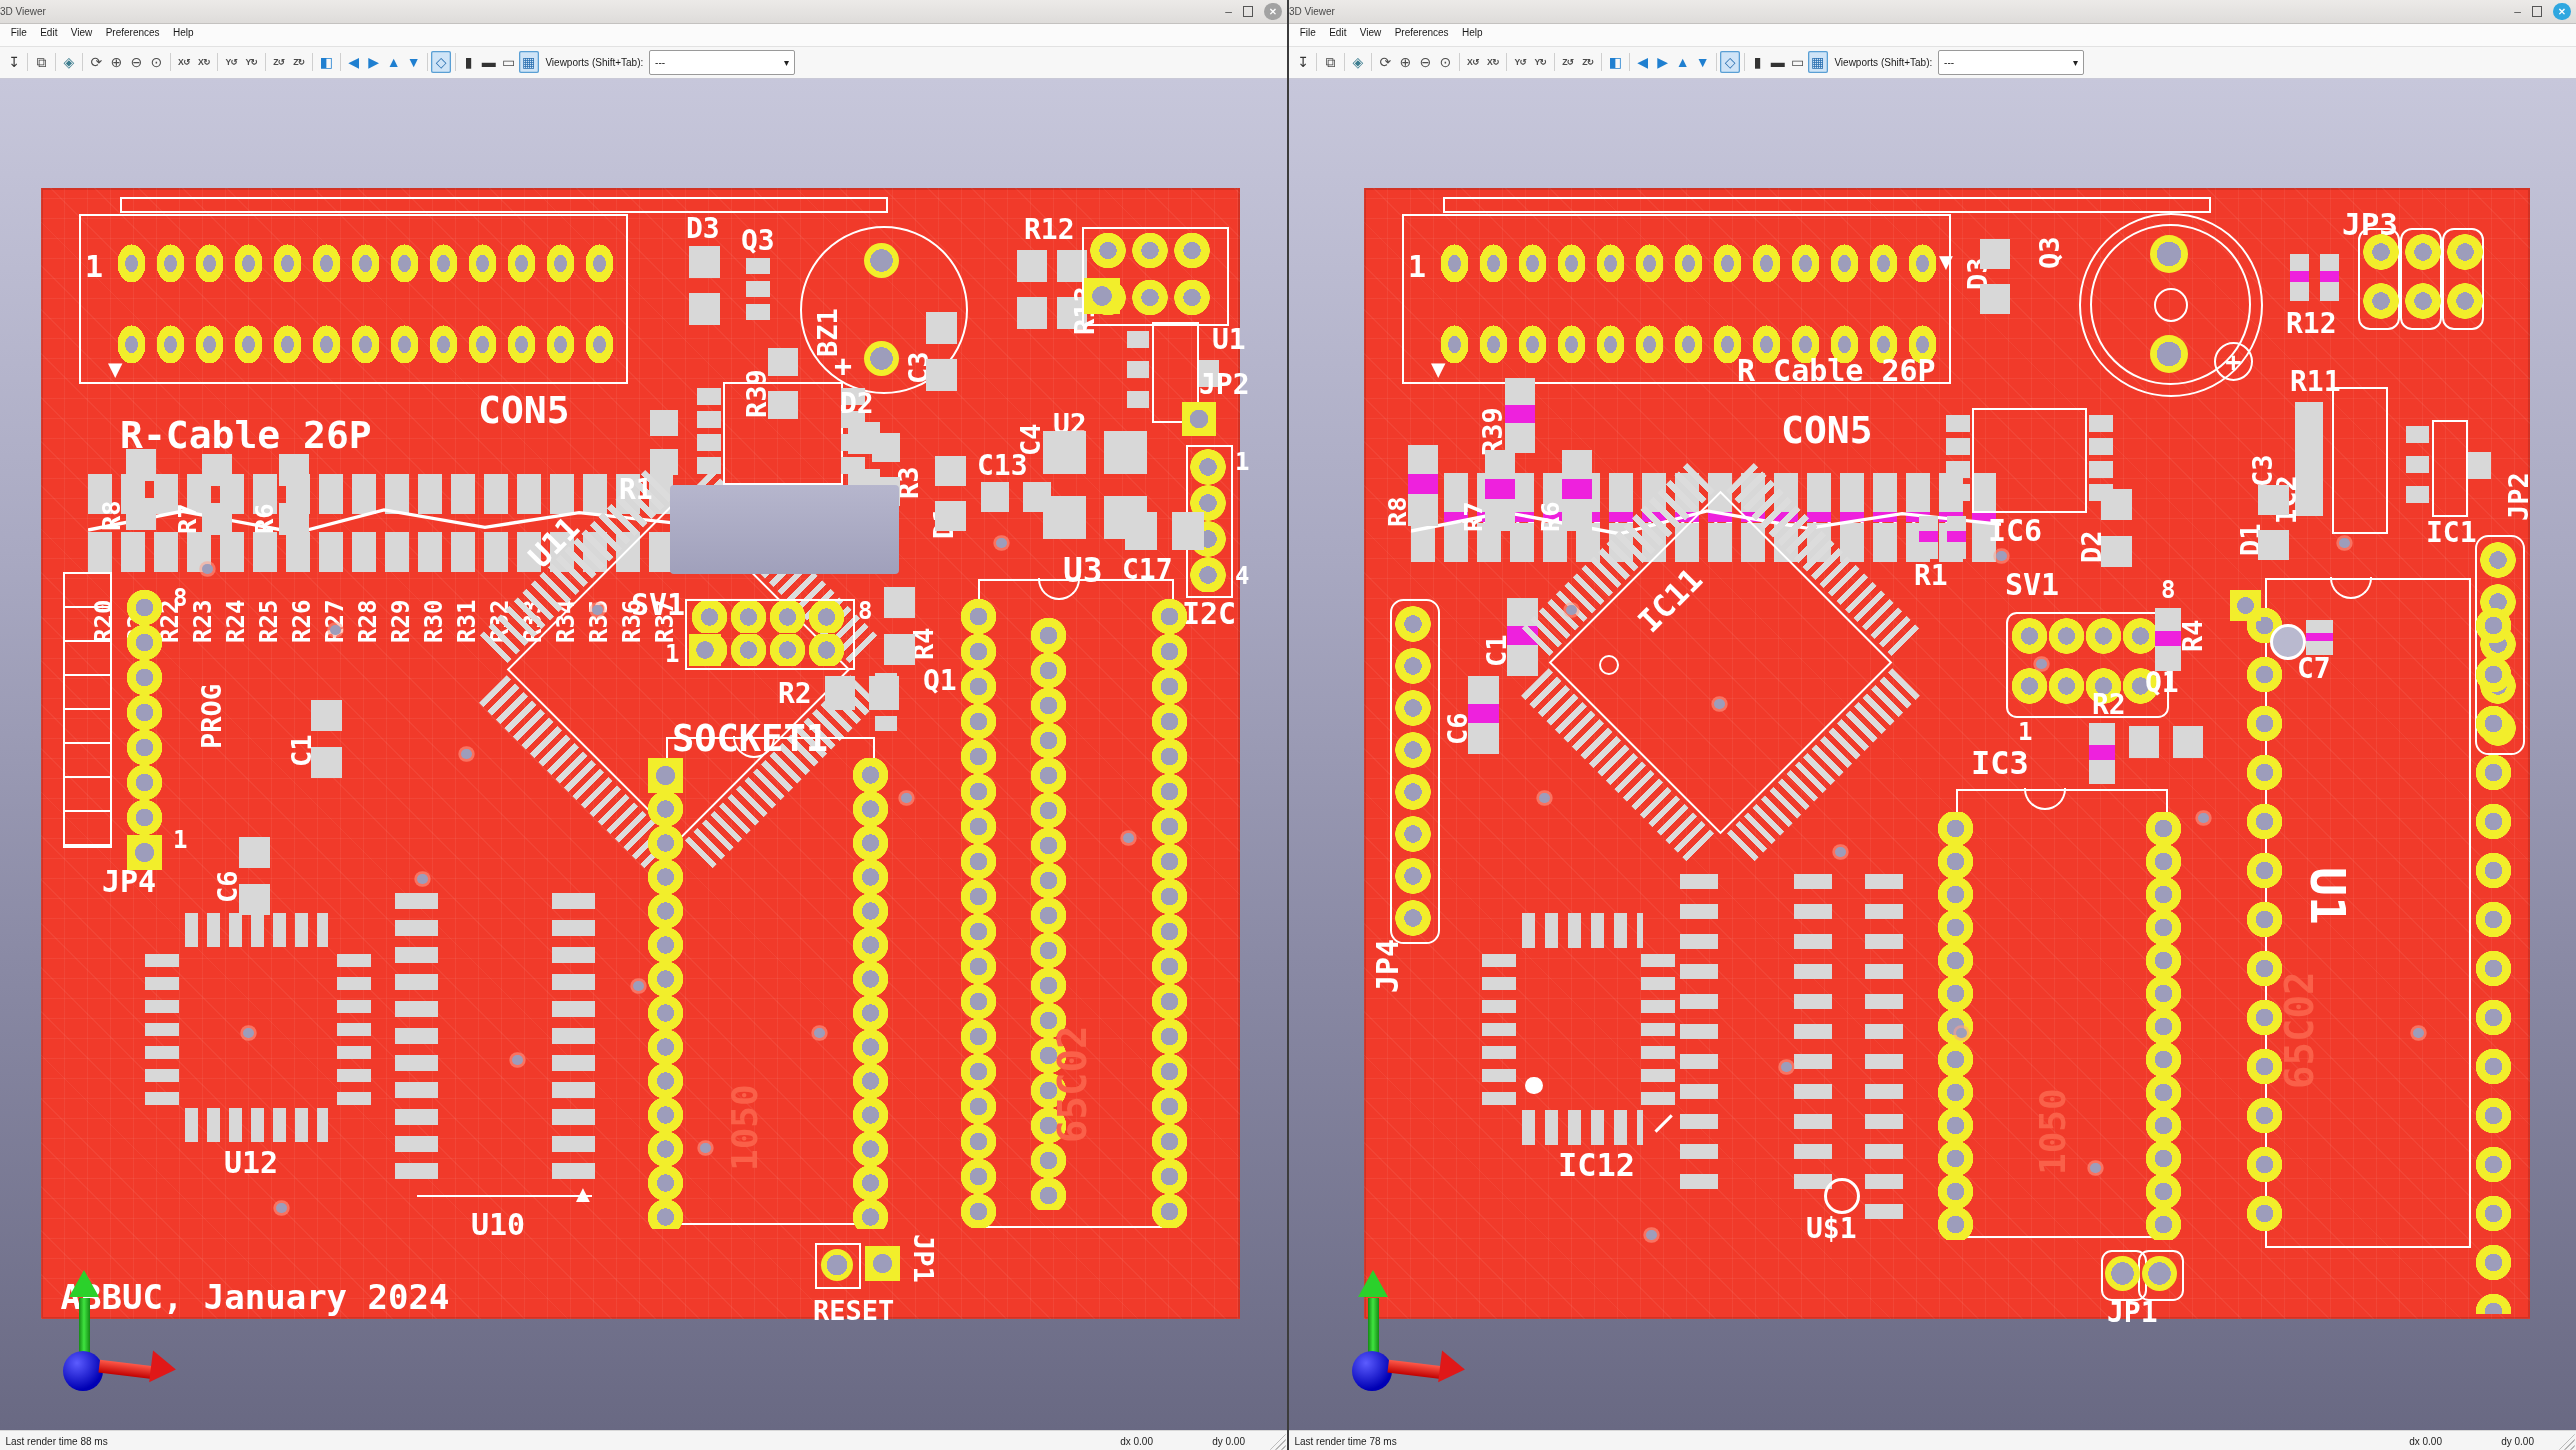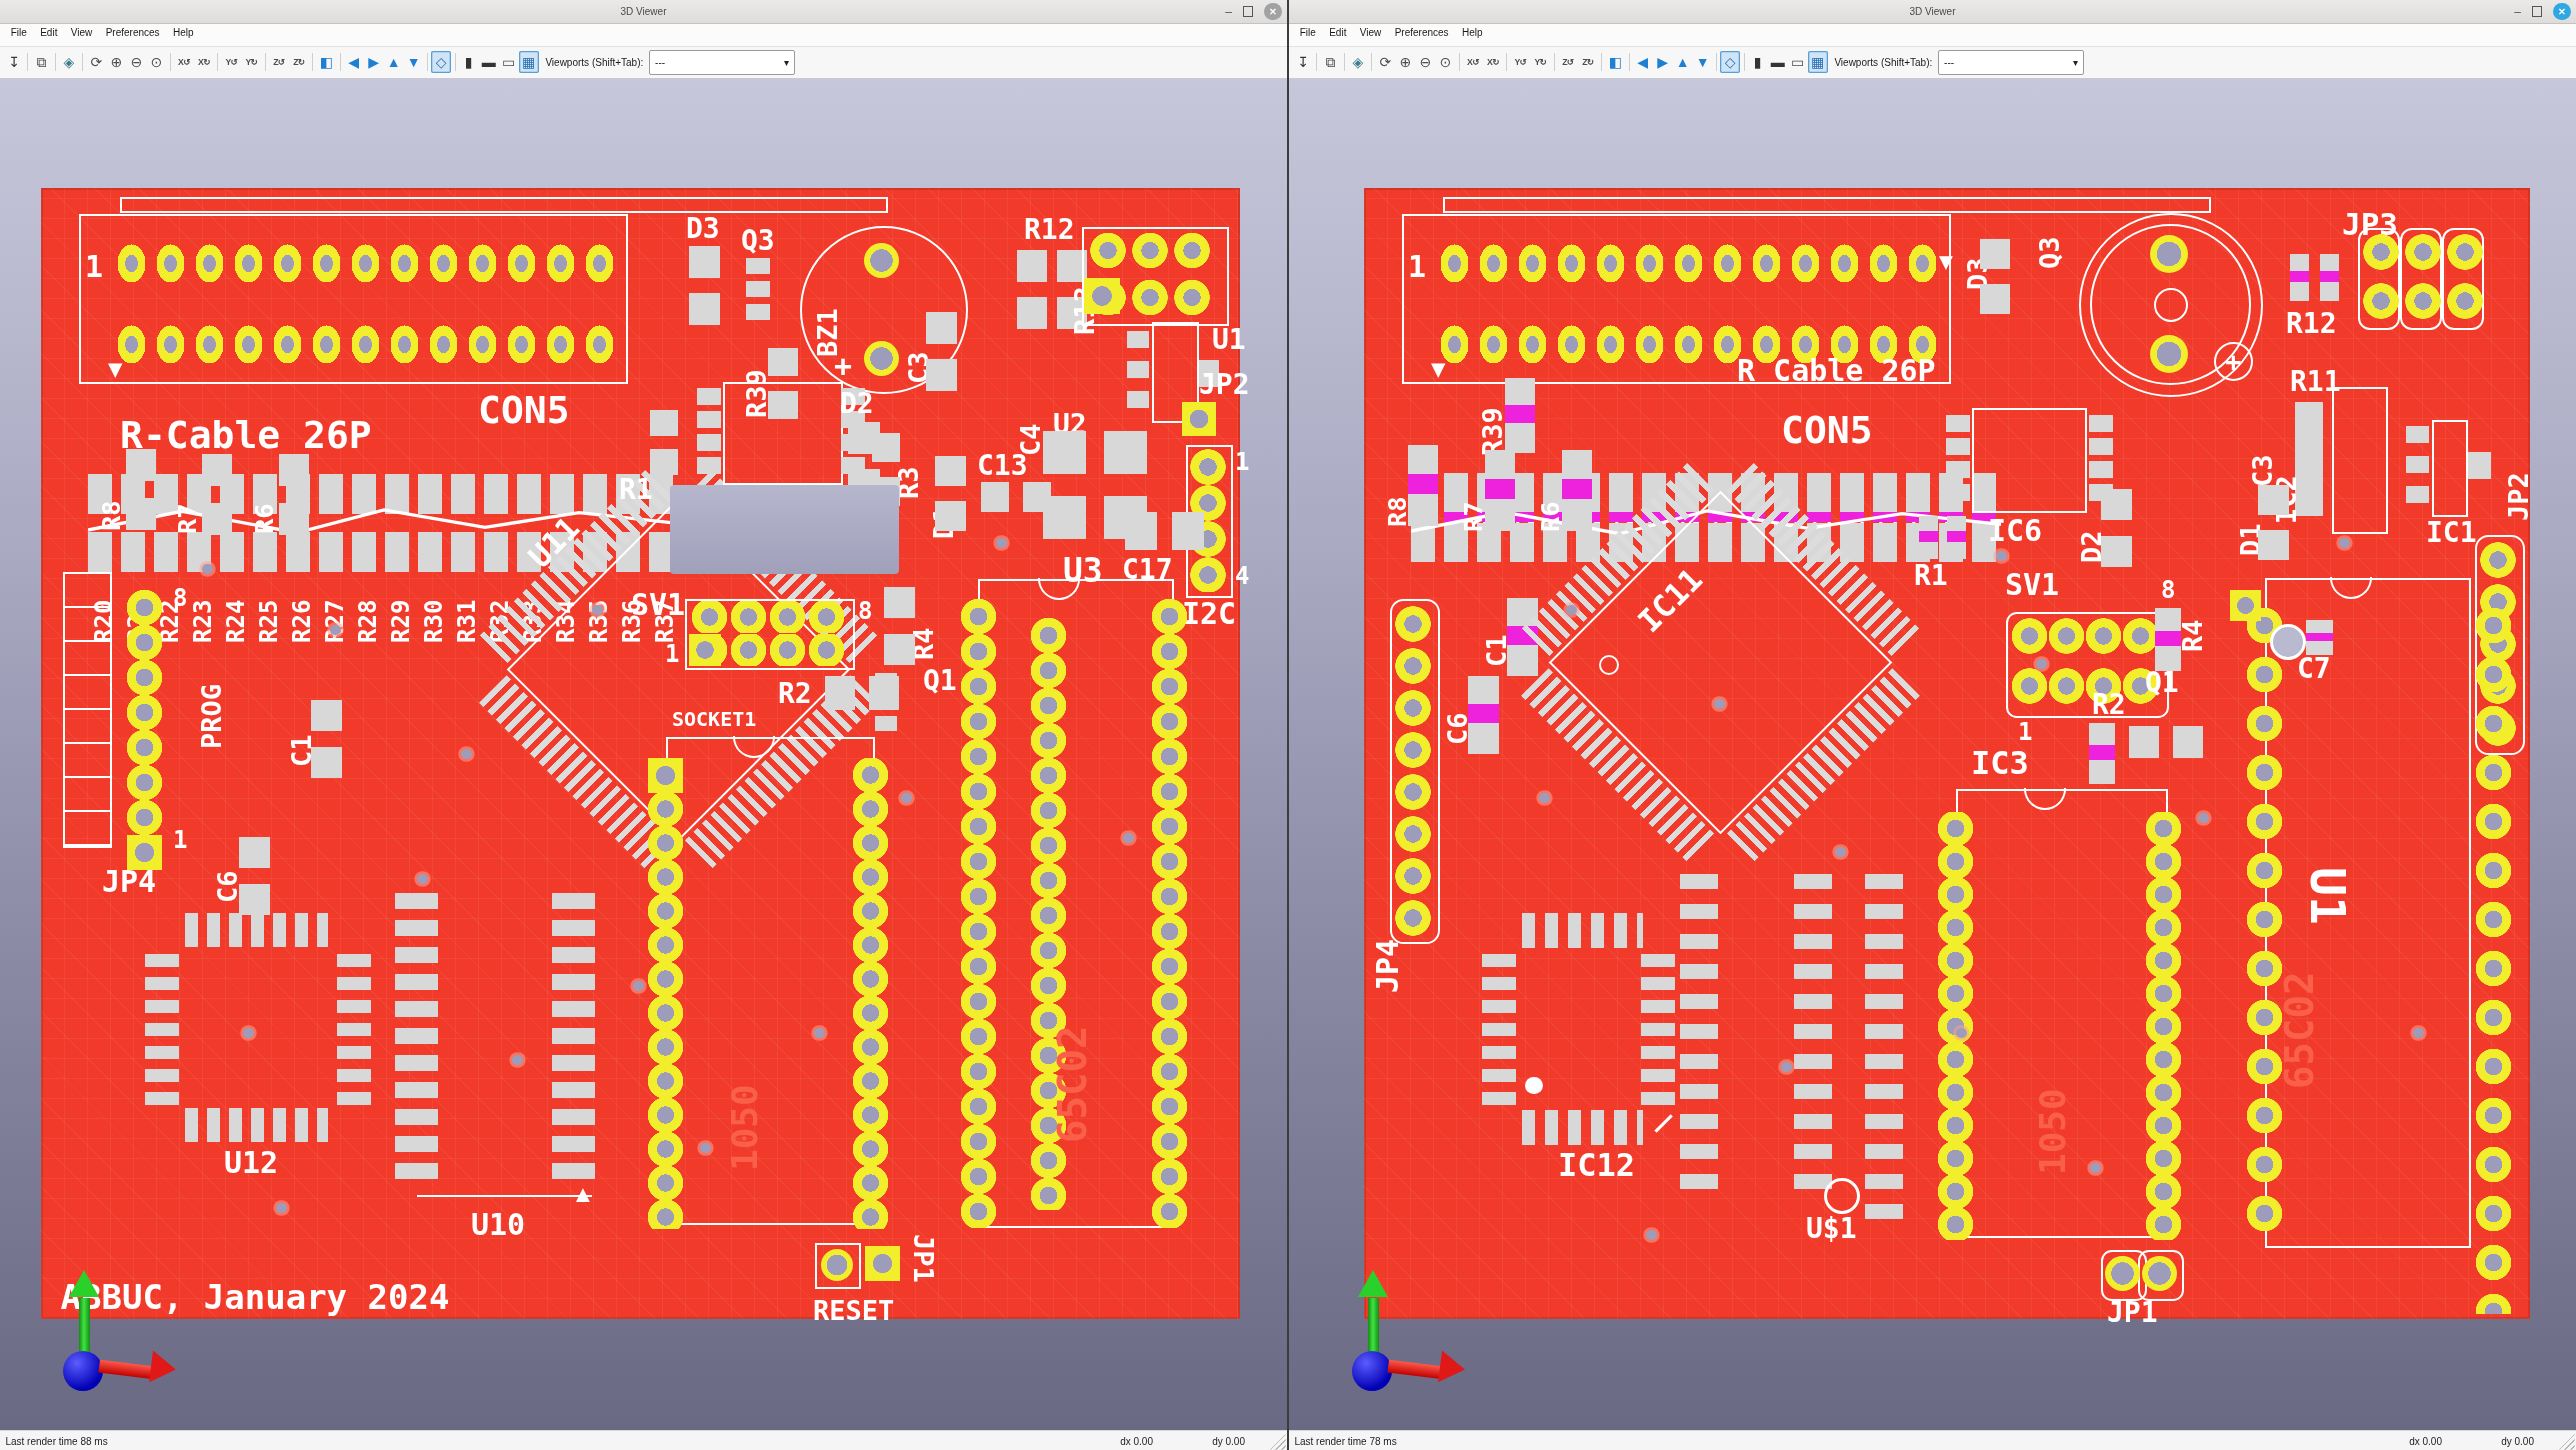--- a/index.html
+++ b/index.html
@@ -1,18 +1,18 @@
 <!DOCTYPE html>
 <html style="font-size:10.8px"><head>
 <meta charset="utf-8">
 <style>
   html,body{margin:0;padding:0}
   body{width:2576px;height:1451px;overflow:hidden;background:#3c3c3c;font-family:"Liberation Sans",sans-serif;position:relative}
   .win{position:absolute;top:0;height:1451px;width:1287px;background:#ececec;display:flex;flex-direction:column}
-  .titlebar{height:23px;background:linear-gradient(#eceae8,#dedcda);border-bottom:0.7px solid #c4c2c0;position:relative;display:flex;align-items:center;justify-content:center;flex:0 0 auto}
+  .titlebar{height:23px;background:linear-gradient(#eceae8,#dedcda);border-bottom:0.7px solid #c4c2c0;position:relative;display:flex;align-items:center;flex:0 0 auto}
   .title{font-size:10px;color:#4a4a4a}
   .winbtns{position:absolute;right:5.4px;top:0;height:23px;display:flex;align-items:center;gap:10.8px}
   .mini{color:#555;font-size:12px;line-height:1}
   .maxi{width:8.7px;height:8.7px;border:1.3px solid #555}
   .closebtn{width:17.5px;height:17.5px;border-radius:50%;color:#fff;font-size:9.4px;font-weight:bold;display:flex;align-items:center;justify-content:center}
   .closegrey{background:#a2a2a2}
   .closeblue{background:#2fa7e0}
   .menubar{height:21.5px;background:#fbfbfb;border-bottom:0.7px solid #e2e2e2;display:flex;align-items:flex-start;padding:0 4px;flex:0 0 auto}
   .mitem{font-size:10px;color:#1a1a1a;padding:2.7px 6.7px;border-radius:2px}
   .toolbar{height:31px;background:#f7f7f7;border-bottom:0.7px solid #c9c9d6;display:flex;align-items:center;padding:0 4px;flex:0 0 auto}
@@ -268,21 +268,21 @@
       <div class="psq" style="left:648px;top:446px;width:32px;height:32px"></div>
       <span class="sk" style="left:817px;top:411px;font-size:24px">8</span>
       <span class="sk" style="left:624px;top:454px;font-size:24px">1</span>
       <span class="sk vU" style="left:869px;top:472px;font-size:27px">R4</span>
       <div class="r2v" style="left:843px;top:399px;width:31px;height:78px"></div>
       <span class="sk" style="left:882px;top:479px;font-size:28px">Q1</span>
       <div class="sbx" style="left:834px;top:485px;width:21.5px;height:58px;--b:15px;--p:21.5px"></div>
       <span class="sk" style="left:737px;top:492px;font-size:28px">R2</span>
       <div class="r2h" style="left:784px;top:488px;width:74px;height:34px"></div>
 
-      <span class="sk" style="left:631px;top:521px;font-size:20px">SOCKET1</span>
+      <span class="sk" style="left:631px;top:532px;font-size:37px">SOCKET1</span>
       <div class="o" style="left:625px;top:549px;width:205px;height:484px">
           <div class="notch" style="left:65px"></div>
         </div>
       <div class="phy" style="left:607px;top:570px;width:35px;height:471px;--p:34px"></div>
       <div class="phy" style="left:812px;top:570px;width:35px;height:471px;--p:34px"></div>
       <div class="psq" style="left:607px;top:570px;width:35px;height:35px"></div>
       <span class="sk vU cu" style="left:686px;top:983px;font-size:36px">1050</span>
 
       <span class="sk" style="left:1022px;top:366px;font-size:33px">U3</span>
       <div class="o" style="left:937px;top:391px;width:192px;height:645px">

